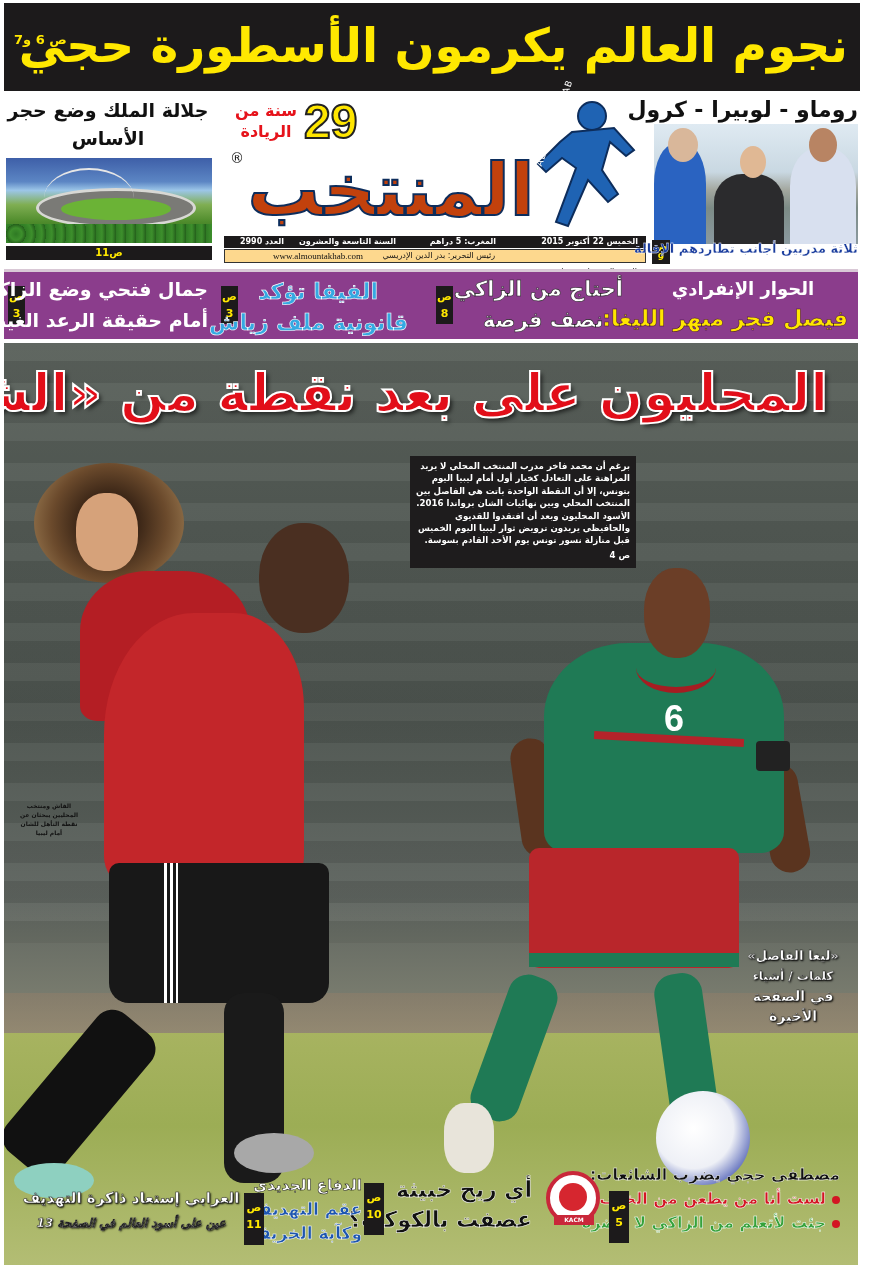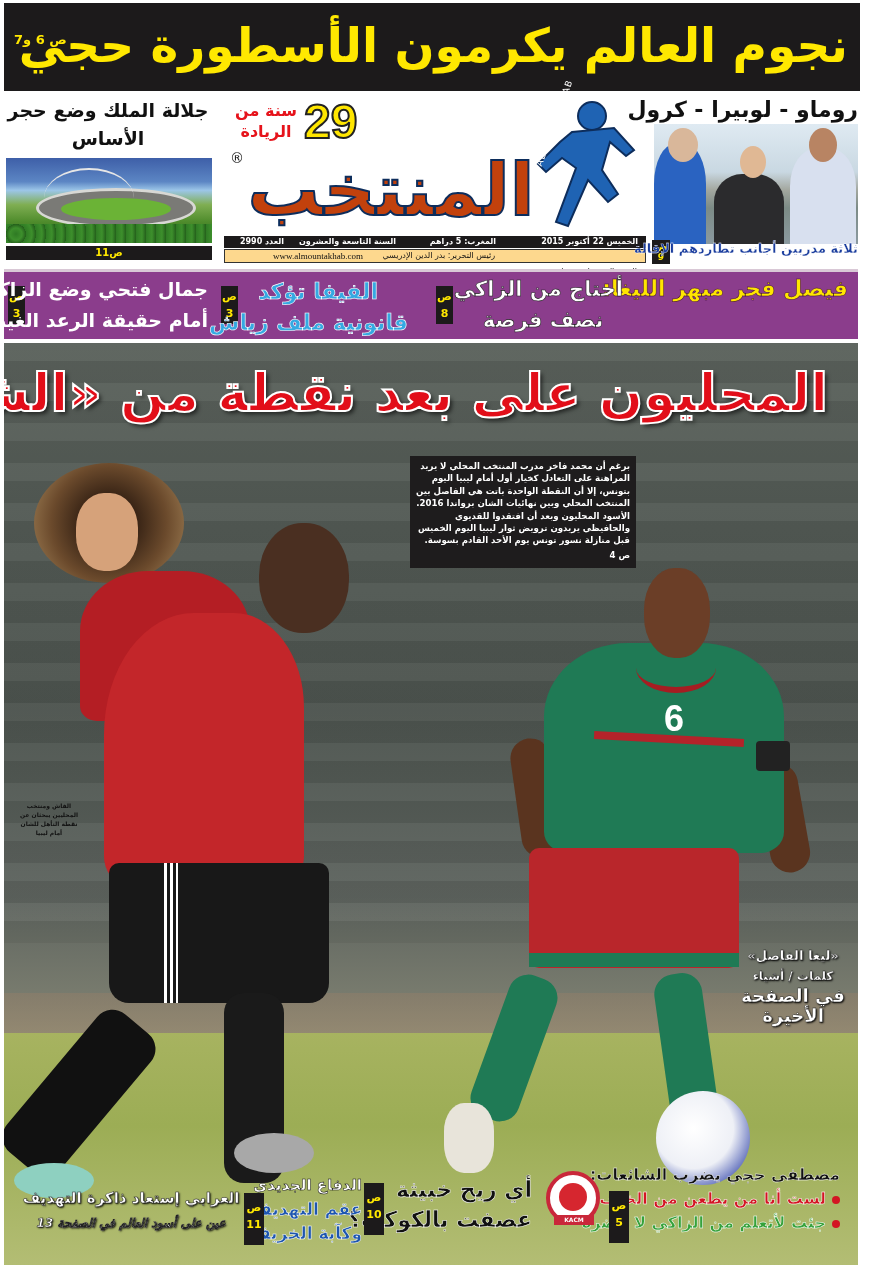--- a/index.html
+++ b/index.html
@@ -104,21 +104,21 @@
   
   #summary-box { left: 406px; top: 113px; width: 226px; height: 112px; background: #1e1c1d; color: #ffffff; font-size: 8.6px; line-height: 12.4px; padding: 4px 6px; font-weight: bold; }
 
   
   #photo-caption { left: 14px; top: 458px; width: 62px; font-size: 6px; line-height: 9px; color: #111; text-align: center; font-weight: bold; }
 
   
   #liga-teaser { right: 10px; top: 603px; width: 110px; text-align: center; font-weight: bold; color: #ffffff; -webkit-text-stroke: 0.3px #111; text-shadow: 1px 1px 2px #000; }
   #liga-line1 { font-size: 13px; line-height: 20px; }
   #liga-line2 { font-size: 12px; line-height: 20px; }
-  #liga-line3 { font-size: 18px; line-height: 20px; }
+  #liga-line3 { font-size: 14px; line-height: 20px; }
 
   
   .bbadge { position: absolute; width: 20px; height: 52px; background: #1c1a1b; color: #ffe800; font-size: 11px; font-weight: bold; text-align: center; line-height: 17px; padding-top: 6px; }
   #bt-hajji { right: 18px; top: 820px; width: 250px; text-align: right; font-weight: bold; white-space: nowrap; }
   #bt-hajji-title { font-size: 16px; line-height: 24px; color: #111; -webkit-text-stroke: 0.4px #fff; }
   .bullet-line { font-size: 16px; line-height: 24px; -webkit-text-stroke: 0.5px #fff; }
   .bullet-dot { display: inline-block; width: 8px; height: 8px; border-radius: 50%; margin-left: 6px; vertical-align: middle; }
   #bt-hajji-b1 { color: #d31523; }
   #bt-hajji-b1 .bullet-dot { background: #d31523; }
   #bt-hajji-b2 { color: #36a23b; }
@@ -207,20 +207,21 @@
   </div>
   <div id="right-page-badge" class="abs">
     <div>ص</div>
     <div>9</div>
   </div>
   <div id="right-teaser-sub" class="abs rtl">ثلاثة مدربين أجانب تطاردهم الإقالة</div>
 </div>
 
 <div id="purple-strip" class="abs">
   <div id="strip-item-1" class="ptitle rtl">
+    <div class="l1">الحوار الإنفرادي</div>
     <div class="l2">فيصل فجر مبهر الليغا:</div>
   </div>
 
   <div class="pbadge" style="left:432px; top:14px;">
     <div>ص</div>
     <div>8</div>
   </div>
   <div id="strip-item-2" class="ptitle rtl">
     <div class="l1">أحتاج من الزاكي</div>
     <div class="l2">نصف فرصة</div>

